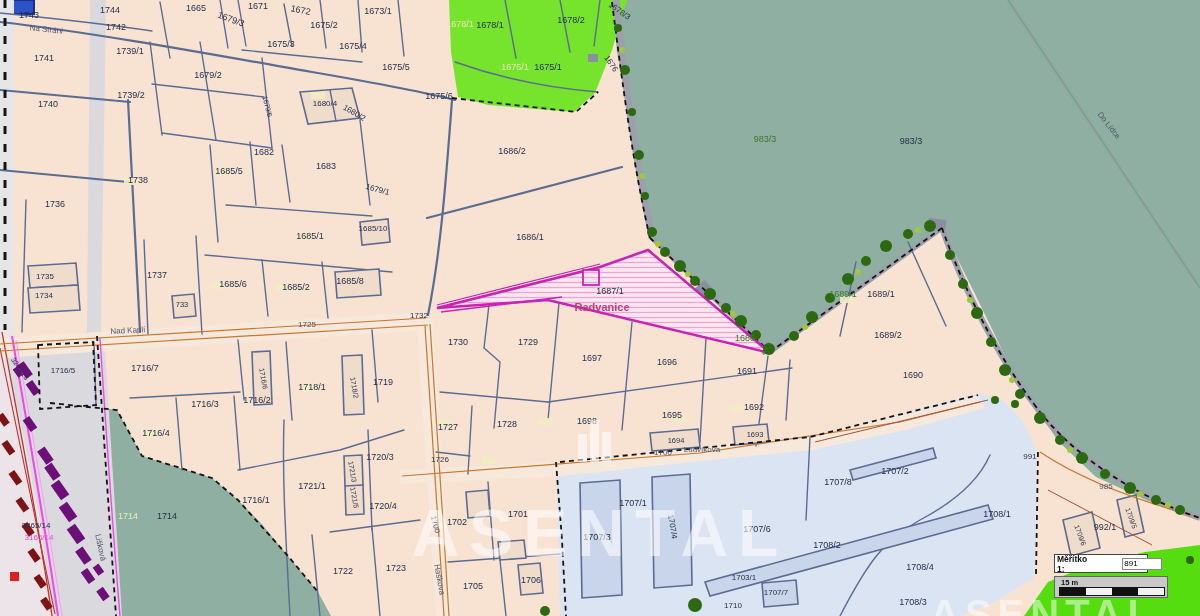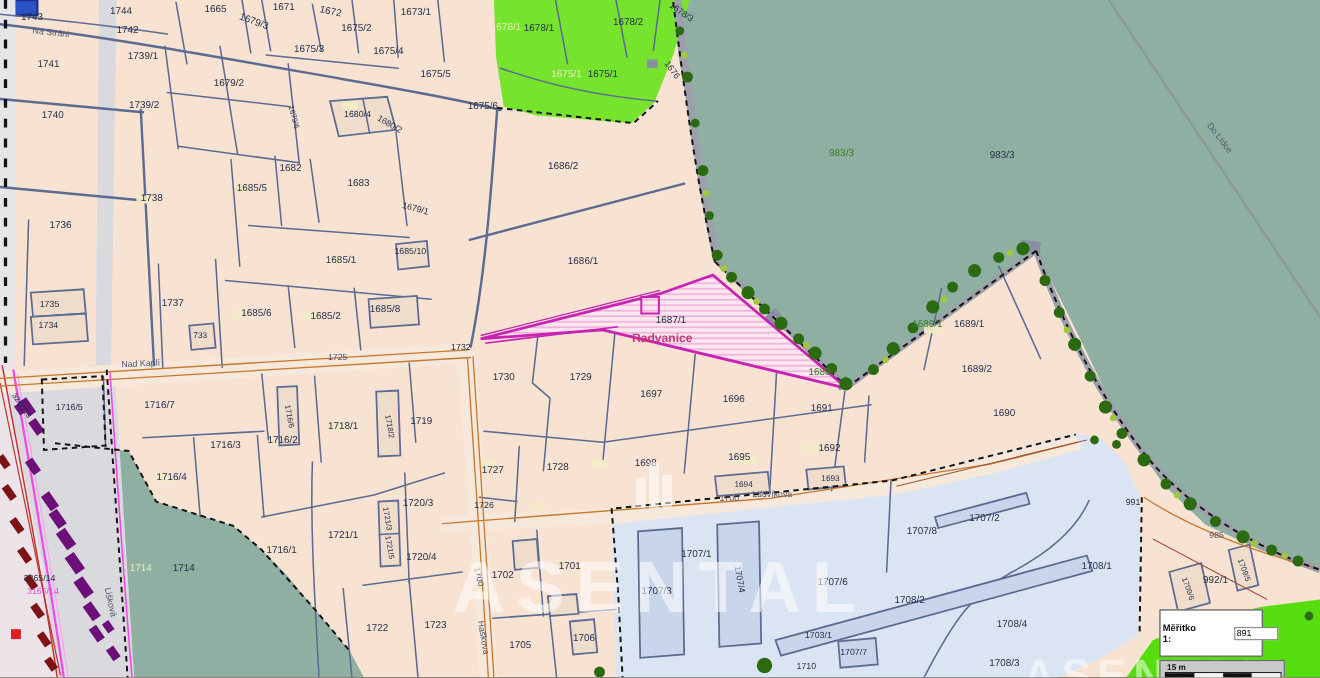--- a/index.html
+++ b/index.html
@@ -31,21 +31,21 @@
      pointer-events:none;}
   #wm-logo{position:absolute;left:576px;top:416px;width:44px;height:50px;pointer-events:none;}
   #wm-logo span{position:absolute;bottom:4px;background:rgba(255,255,255,.55);width:9px;}
   #wm-logo .b1{left:2px;height:28px;}
   #wm-logo .b2{left:14px;height:42px;}
   #wm-logo .b3{left:26px;height:30px;}
   
   #scale-widget{position:absolute;left:1054px;top:554px;width:116px;}
   #scale-row1{width:88px;height:15px;background:#fff;border:1px solid #444;
       display:flex;align-items:center;font-size:8.5px;font-weight:bold;color:#111;
-      padding:13px 2px;gap:3px;}
+      padding:1px 2px;gap:3px;}
   #scale-input{width:36px;height:10px;font-size:8px;border:1px solid #888;
       font-family:"Liberation Sans",sans-serif;padding:0 1px;margin-left:32px;}
   #scale-row2{margin-top:3px;width:112px;height:20px;background:#c9c9c9;
       border:1px solid #666;position:relative;}
   #scale-bar-label{position:absolute;left:6px;top:1px;font-size:7.5px;font-weight:bold;color:#111;}
   #scale-bar{position:absolute;left:4px;top:10px;width:104px;height:7px;
       border:1px solid #111;display:flex;}
   #scale-bar div{flex:1;}
   .seg-b{background:#111;}
   .seg-w{background:#f2f2f2;}

